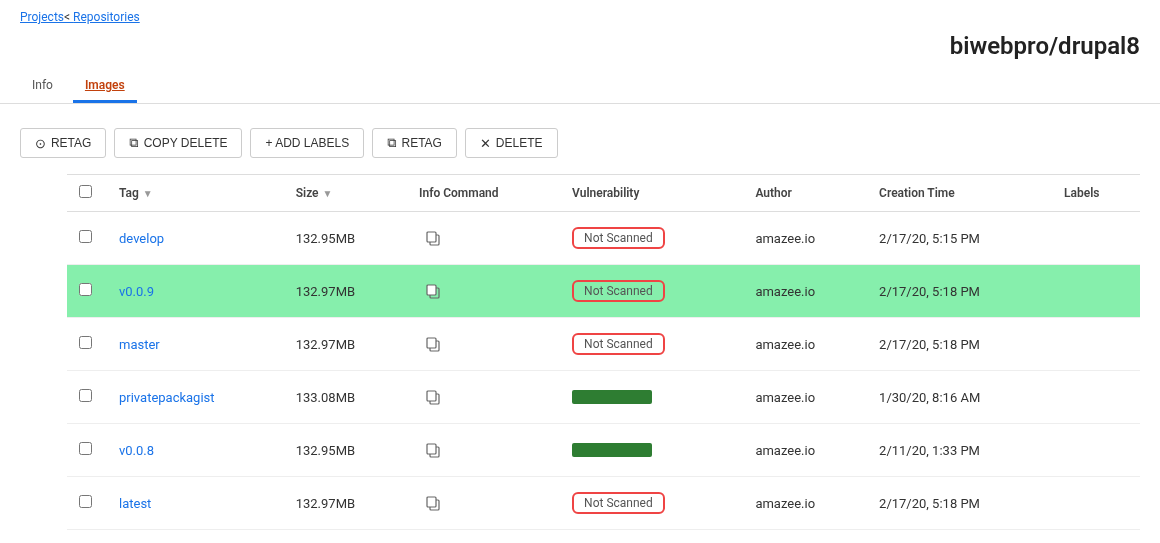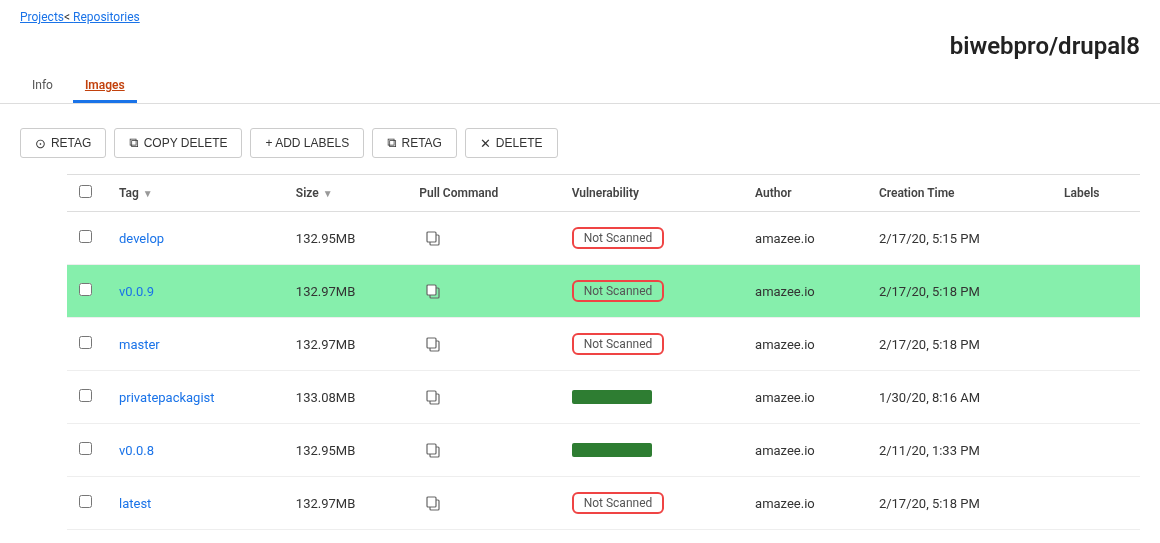--- a/index.html
+++ b/index.html
@@ -189,21 +189,21 @@
             <span class="sort-arrow">▼</span>
           </div>
         </th>
         <th>
           <div class="th-wrap">
             <span>Size</span>
             <span class="sort-arrow">▼</span>
           </div>
         </th>
         <th>
-          <span>Pull Command</span>
+          <span>Info Command</span>
         </th>
         <th>
           <span>Vulnerability</span>
         </th>
         <th>
           <span>Author</span>
         </th>
         <th>
           <span>Creation Time</span>
         </th>

